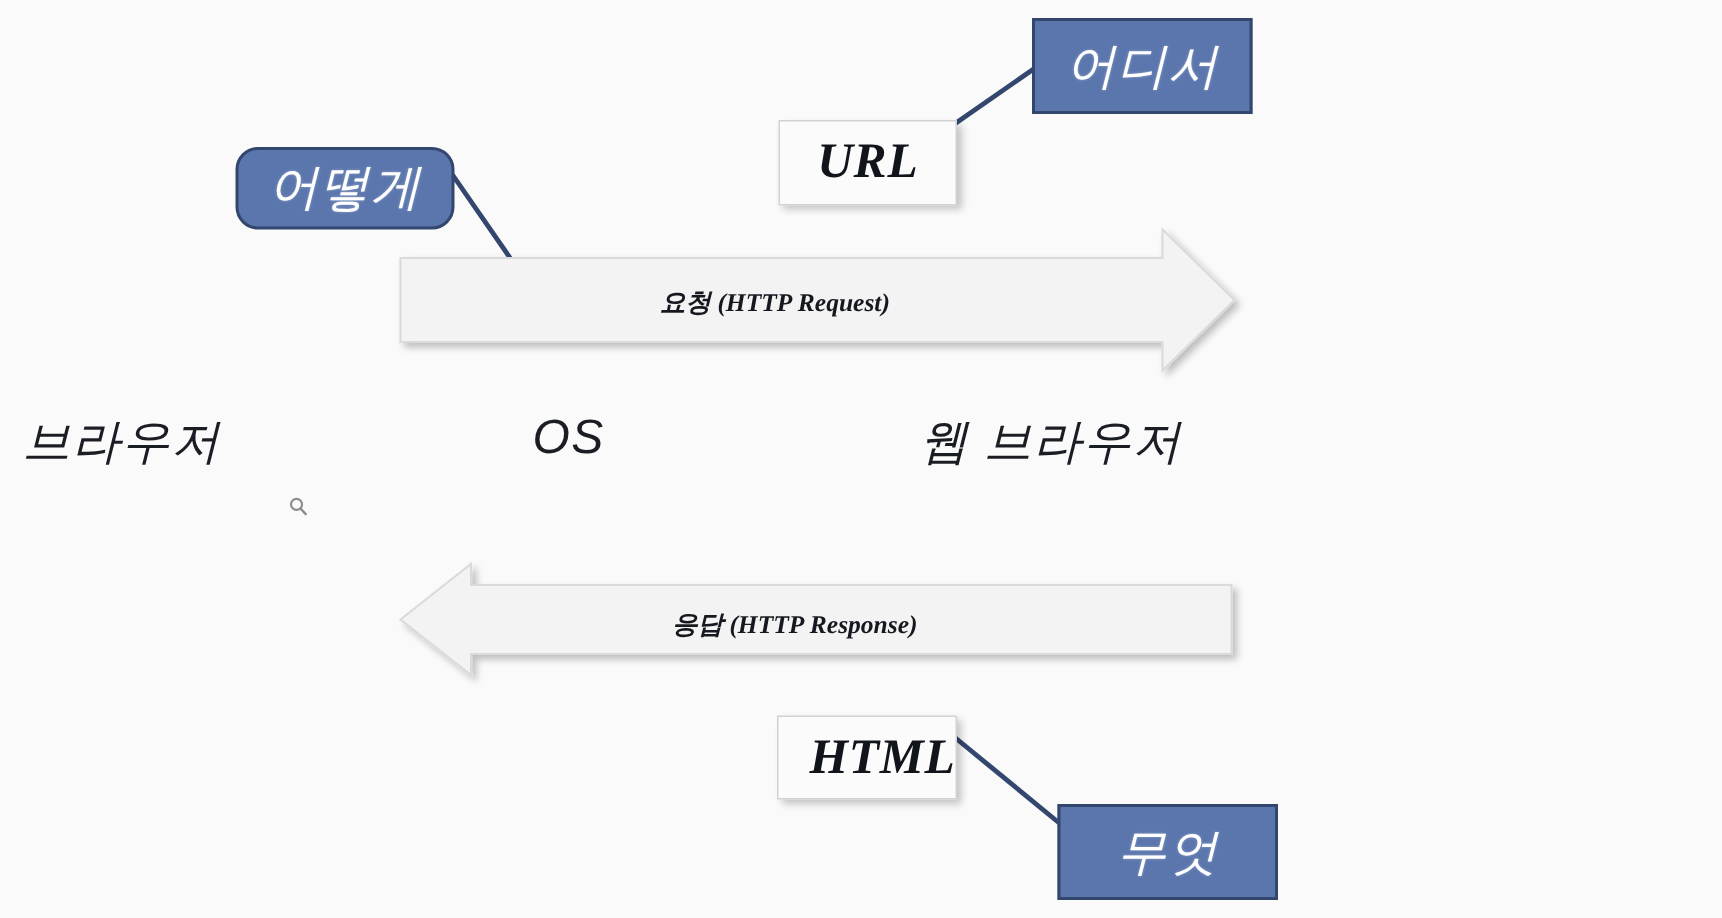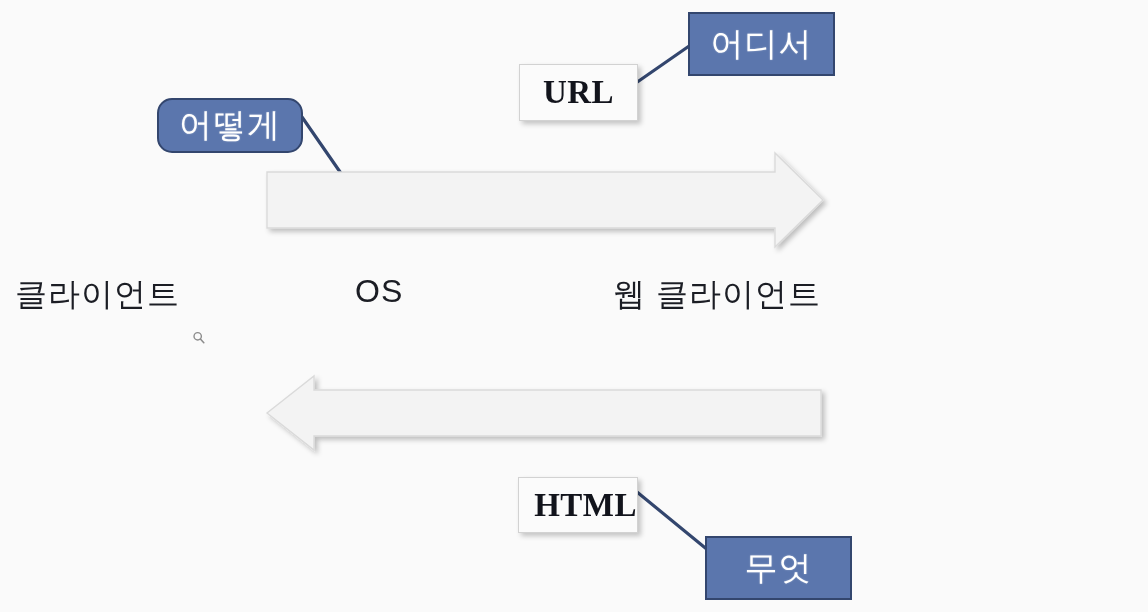--- a/index.html
+++ b/index.html
@@ -10,20 +10,21 @@
     width: 1148px;
     height: 612px;
     background: #fafafa;
     font-family: "Liberation Sans", sans-serif;
     overflow: hidden;
   }
   #canvas {
     position: relative;
     width: 946px;
     height: 612px;
+    font-style: italic;
   }
   .abs { position: absolute; }
 
   
   .blue-box {
     background: #5b76ad;
     border: 2px solid #33466e;
     color: #ffffff;
     display: flex;
     align-items: center;
@@ -92,54 +93,56 @@
 
     <line x1="633" y1="85" x2="692" y2="44" stroke="#33466e" stroke-width="3.2" stroke-linecap="round"></line>
 
     <line x1="637" y1="492" x2="709" y2="551" stroke="#33466e" stroke-width="3.2" stroke-linecap="round"></line>
   </svg>
 
   <div class="abs blue-box" style="left:688px; top:12px; width:147px; height:64px;">
     <span>어디서</span>
   </div>
 
-  <div class="abs white-box" style="left:519px; top:64px; width:119px; height:57px;">
+  <div class="abs white-box" style="left:519px; top:80px; width:119px; height:57px;">
     <span>URL</span>
   </div>
 
   <div class="abs blue-box" style="left:157px; top:98px; width:146px; height:55px;border-radius:15px;">
     <span>어떻게</span>
   </div>
 
   <svg class="abs arrow-svg" style="left:260px; top:148px;" width="580" height="110" viewBox="0 0 580 110">
     <defs>
       <filter id="shadowRight" x="-20%" y="-20%" width="160%" height="160%">
         <feDropShadow dx="3" dy="3" stdDeviation="2.4" flood-color="#000000" flood-opacity="0.24"></feDropShadow>
       </filter>
     </defs>
     <polygon points="7,24 515,24 515,5 563,52 515,99 515,80 7,80" fill="#f3f3f3" stroke="#dadada" stroke-width="1.4" filter="url(#shadowRight)"></polygon>
   </svg>
+  <div class="arrow-label" style="left:440px; top:190px;">요청 (HTTP Request)</div>
 
-  <div class="stage-label" style="left:15px; top:273px;">클라이언트</div>
+  <div class="stage-label" style="left:15px; top:273px;">브라우저</div>
   <div class="stage-label" style="left:355px; top:273px;text-align:right;">OS</div>
-  <div class="stage-label" style="left:613px; top:273px;">웹 클라이언트</div>
+  <div class="stage-label" style="left:613px; top:273px;">웹 브라우저</div>
 
   <svg class="magnifier" style="left:192px; top:331px;" viewBox="0 0 16 16">
     <circle cx="6.5" cy="6" r="4.2" fill="none" stroke="#4a4a4a" stroke-width="1.6"></circle>
     <line x1="9.6" y1="9.2" x2="13.5" y2="13.4" stroke="#4a4a4a" stroke-width="1.8" stroke-linecap="round"></line>
   </svg>
 
   <svg class="abs arrow-svg" style="left:258px; top:368px;" width="580" height="90" viewBox="0 0 580 90">
     <defs>
       <filter id="shadowLeft" x="-20%" y="-20%" width="160%" height="160%">
         <feDropShadow dx="3" dy="3" stdDeviation="2.4" flood-color="#000000" flood-opacity="0.24"></feDropShadow>
       </filter>
     </defs>
     <polygon points="9,45 56,8 56,22 563,22 563,68 56,68 56,82" fill="#f3f3f3" stroke="#dadada" stroke-width="1.4" filter="url(#shadowLeft)"></polygon>
   </svg>
+  <div class="arrow-label" style="left:448px; top:405px;">응답 (HTTP Response)</div>
 
   <div class="abs white-box" style="left:518px; top:477px; width:120px; height:56px;justify-content:flex-end;">
     <span>HTML</span>
   </div>
 
   <div class="abs blue-box" style="left:705px; top:536px; width:147px; height:64px;text-align:center;">
     <span>무엇</span>
   </div>
 
 </div>

